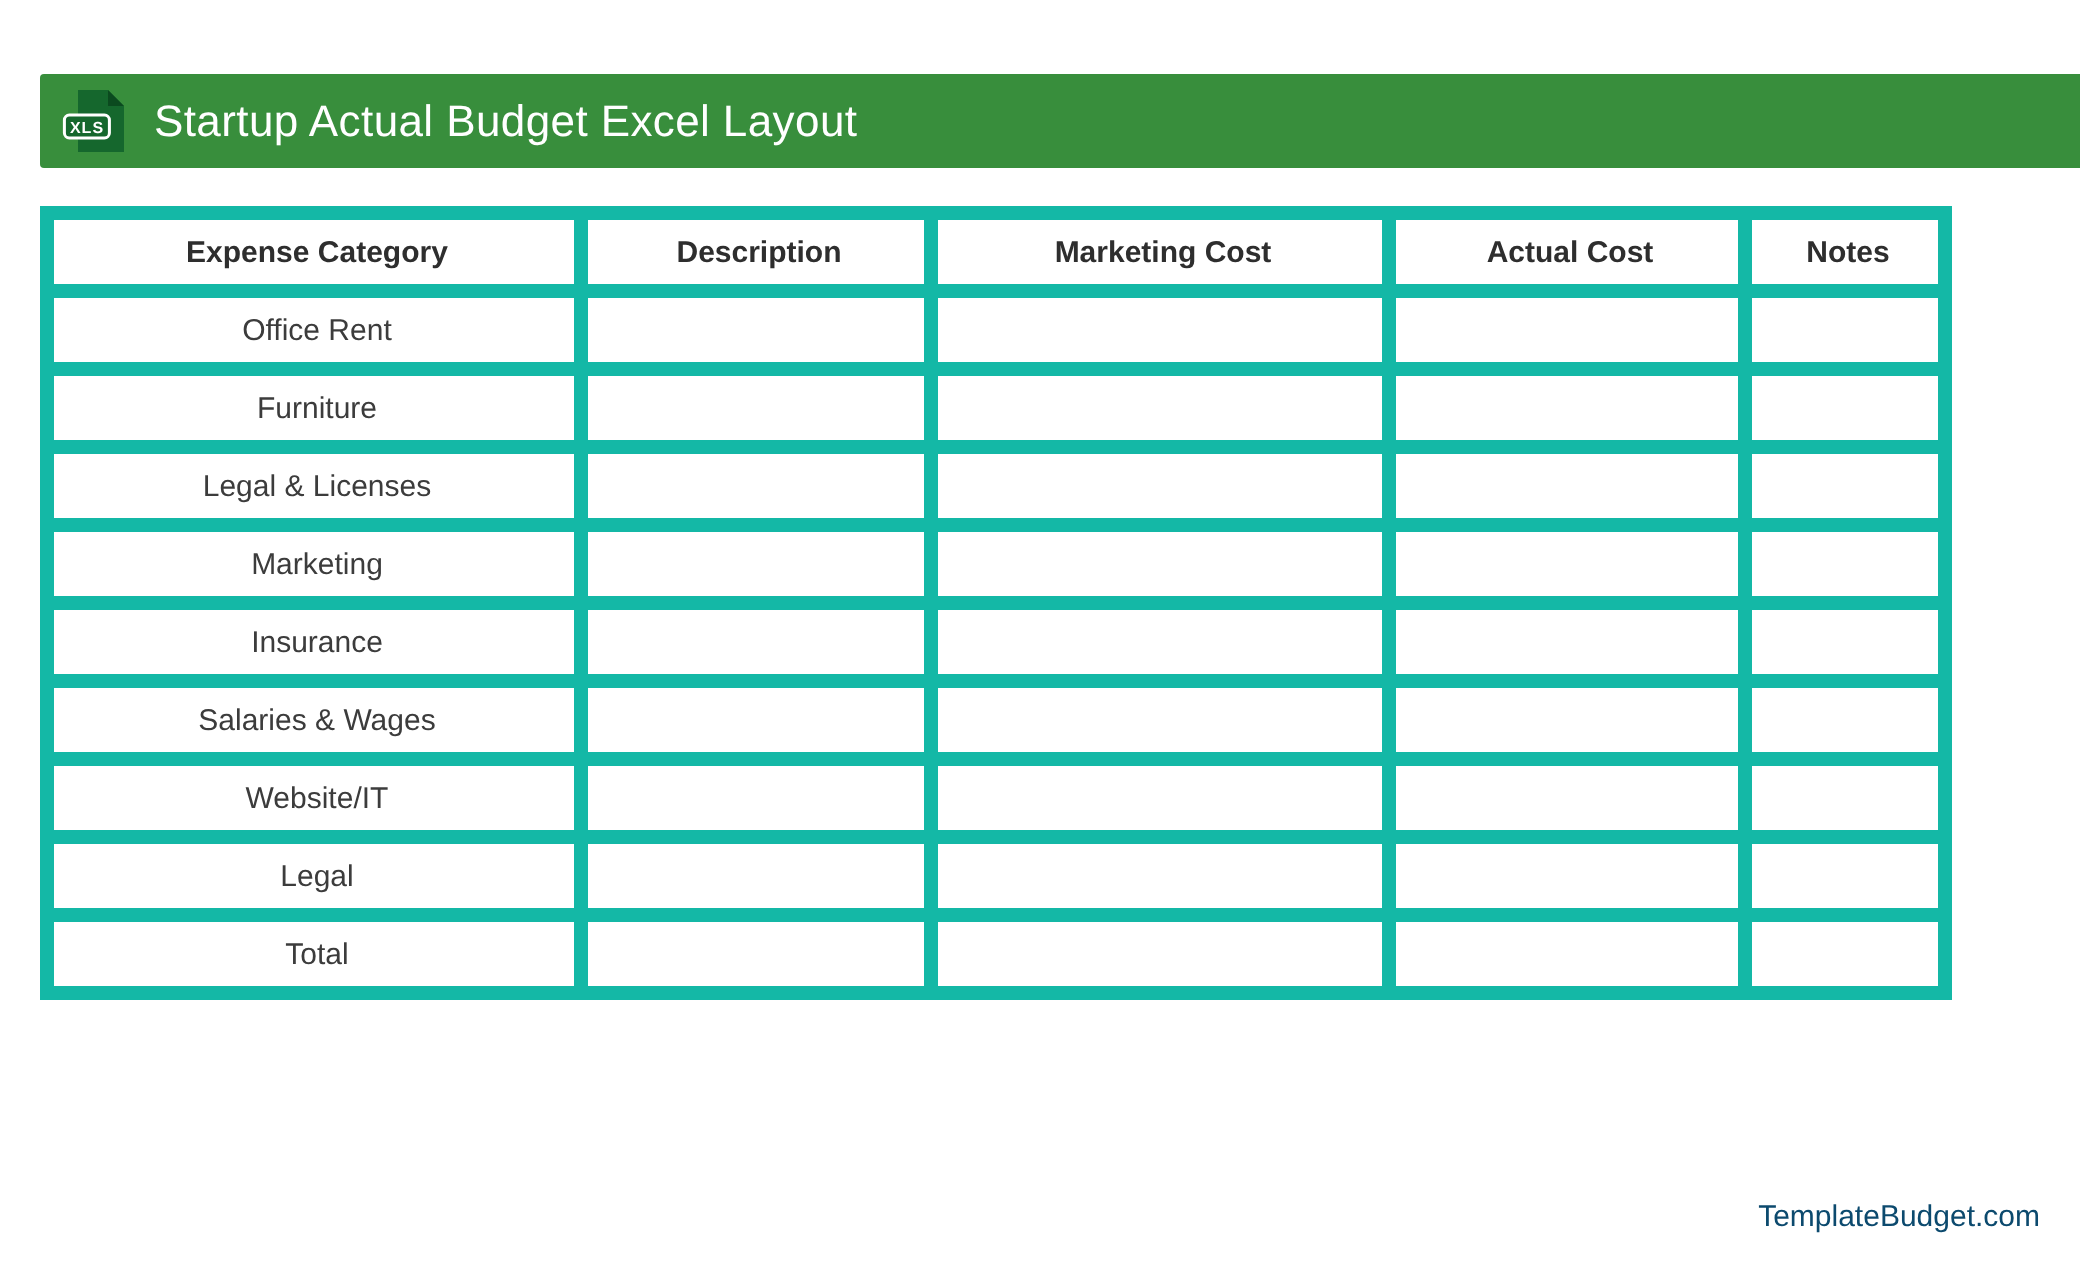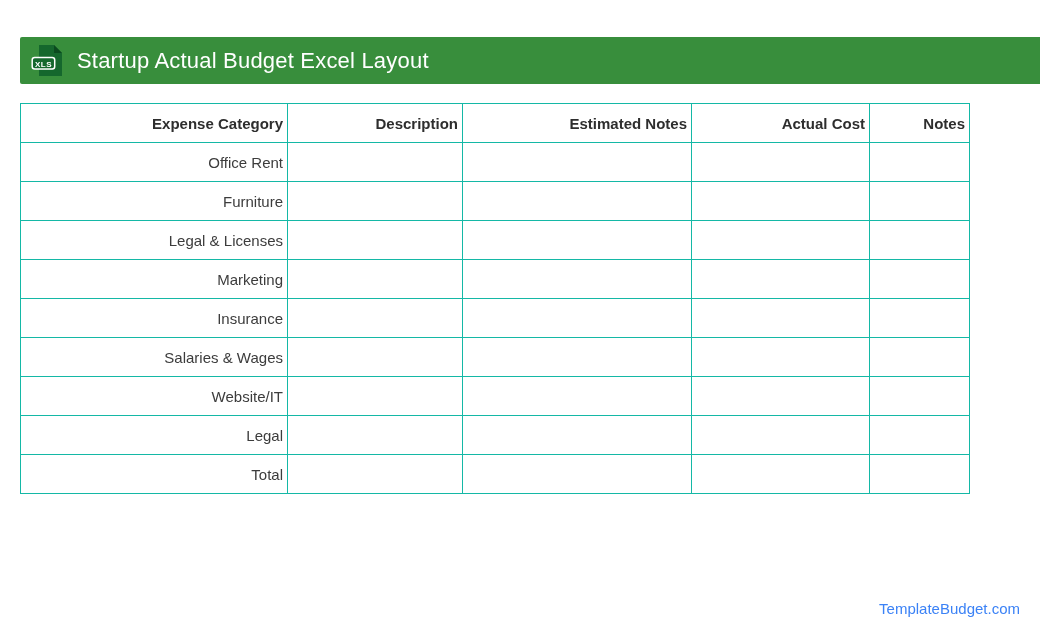--- a/index.html
+++ b/index.html
@@ -38,25 +38,25 @@
   .budget-table {
     position: absolute;
     left: 20px;
     top: 103px;
     width: 949px;
     border-collapse: collapse;
     table-layout: fixed;
   }
   .budget-table th,
   .budget-table td {
-    border: 1px solid #14b8a6;
+    border: 7px solid #14b8a6;
     height: 39px;
     padding: 0 4px 0 7px;
     font-size: 15px;
-    text-align: right;
+    text-align: center;
     vertical-align: middle;
     background: #ffffff;
     overflow: hidden;
     white-space: nowrap;
   }
   .budget-table th {
     font-weight: bold;
     color: #2e2e2e;
   }
   .budget-table td {
@@ -65,21 +65,21 @@
   col.c1 { width: 267px; }
   col.c2 { width: 175px; }
   col.c3 { width: 229px; }
   col.c4 { width: 178px; }
   col.c5 { width: 100px; }
   .site-footer {
     position: absolute;
     right: 20px;
     top: 600px;
     font-size: 15px;
-    color: #3b82f6;
+    color: #0c4a6e;
     white-space: nowrap;
   }
 </style>
 </head>
 <body>
 
 <div class="header-bar">
   <svg class="file-icon" width="34" height="33" viewBox="0 0 34 33" aria-hidden="true">
     <path d="M8 1 H23 L31 9 V32 H8 Z" fill="#15672d"></path>
     <path d="M23 1 L31 9 H23 Z" fill="#0b4a1f"></path>
@@ -94,21 +94,21 @@
     <col class="c1">
       <col class="c2">
       <col class="c3">
       <col class="c4">
       <col class="c5">
   </colgroup>
   <thead>
     <tr id="table-head-row">
         <th>Expense Category</th>
         <th>Description</th>
-        <th>Estimated Notes</th>
+        <th>Marketing Cost</th>
         <th>Actual Cost</th>
         <th>Notes</th>
       </tr>
   </thead>
   <tbody id="table-body">
       <tr>
         <td>Office Rent</td>
         <td></td>
         <td></td>
         <td></td>

